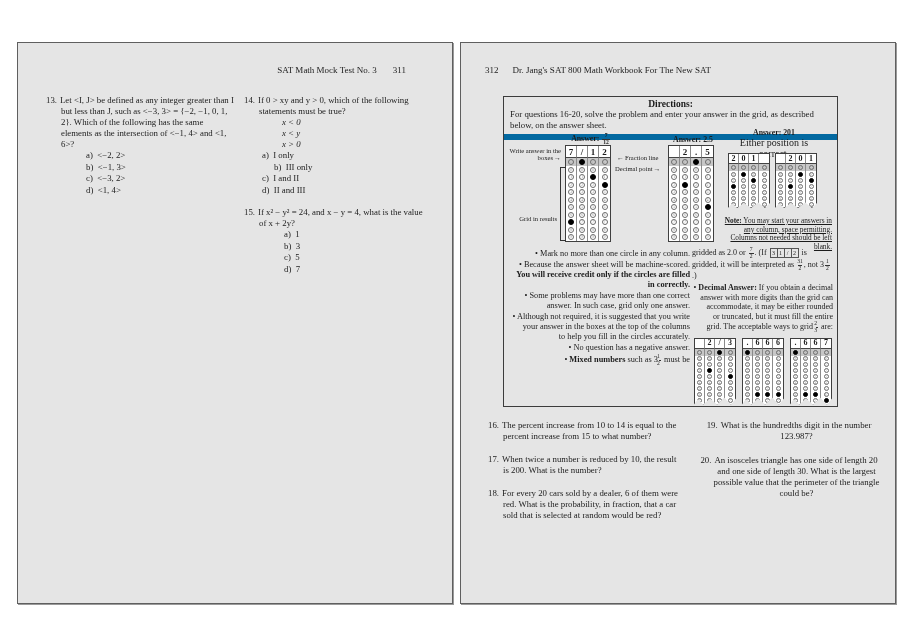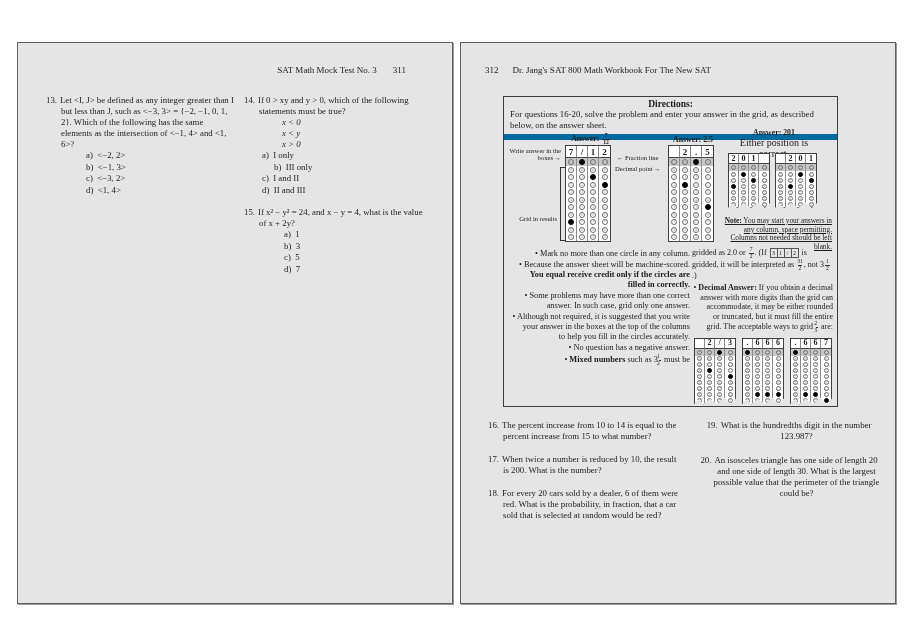--- a/index.html
+++ b/index.html
@@ -685,21 +685,21 @@
               <div class="circ">5</div>
             </div>
           </div>
         </div>
       <div class="abs note" style="left:220px;top:120px;width:108px;">
         <span style="font-weight:bold;">Note:</span><span> You may start your answers in any column, space permitting. Columns not needed should be left blank.</span>
       </div>
 
       <div class="abs bullets" style="left:4px;top:152px;width:182px;">
         <div class="bul">Mark no more than one circle in any column.</div>
-        <div class="bul"><span>Because the answer sheet will be machine-scored. </span><b>You equal receive credit only if the circles are filled in correctly.</b></div>
+        <div class="bul"><span>Because the answer sheet will be machine-scored. </span><b>You will receive credit only if the circles are filled in correctly.</b></div>
         <div class="bul">Some problems may have more than one correct answer.  In such case, grid only one answer.</div>
         <div class="bul">Although not required, it is suggested that you write your answer in the boxes at the top of the columns to help you fill in the circles accurately.</div>
         <div class="bul">No question has a negative answer.</div>
         <div class="bul"><b>Mixed numbers</b><span> such as 3</span><span class="frac">
               <span class="fn">1</span>
               <span class="fd">2</span>
             </span><span> must be</span></div>
       </div>
 
       <div class="abs rc" style="left:188px;top:150px;width:141px;">

